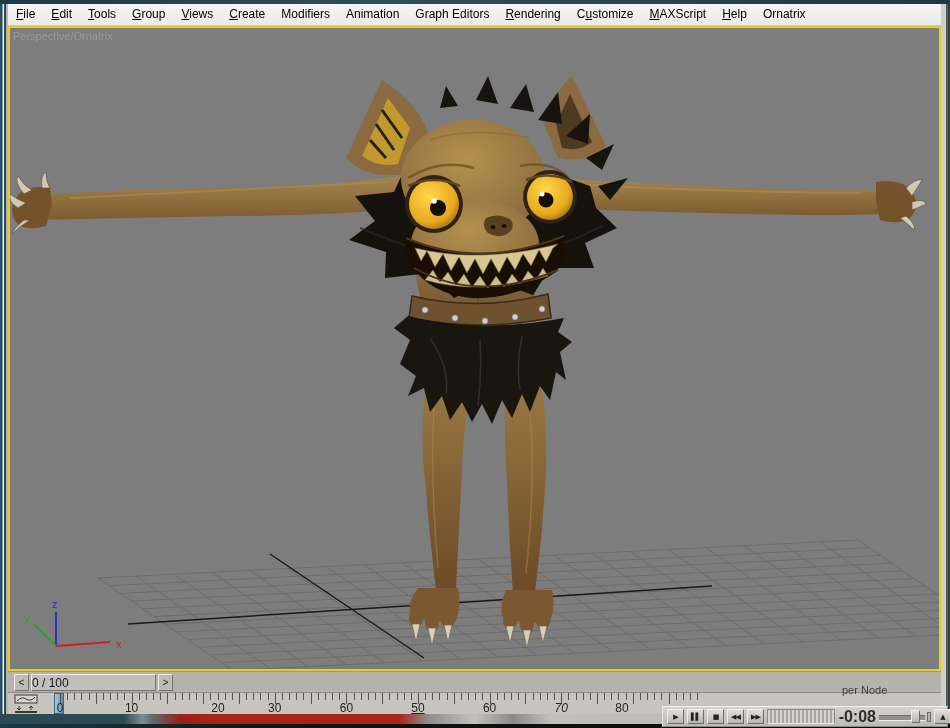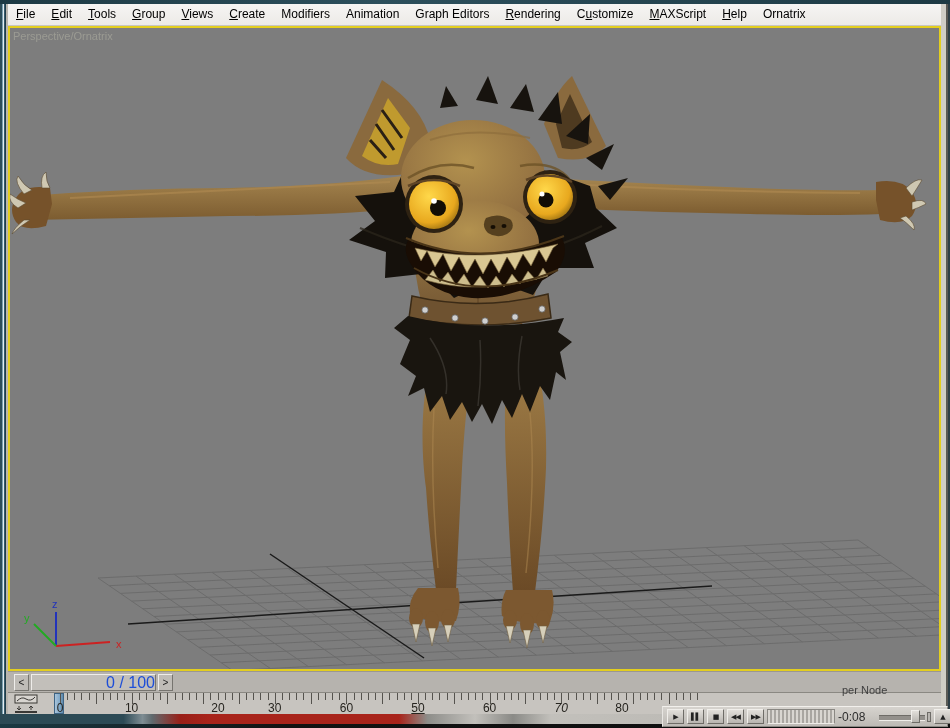--- a/index.html
+++ b/index.html
@@ -28,21 +28,21 @@
   #scene{position:absolute;left:0;top:0;}
 
   
   #trackrow{position:absolute;left:8px;top:671px;width:933px;height:21px;
     background:#b6b3ae;border-top:1px solid #9a9792;}
   .tb-btn{position:absolute;top:2px;width:15px;height:17px;background:#bfbcb7;
     border:1px solid;border-color:#efedea #76746f #76746f #efedea;
     font-size:10px;color:#222;text-align:center;line-height:15px;padding:0;}
   #frame-display{position:absolute;left:23px;top:2px;width:125px;height:17px;background:#c2bfba;
     border:1px solid;border-color:#efedea #76746f #76746f #efedea;
-    font-size:16px;color:#1d4ed8;text-align:right;line-height:16px;padding:0;
+    font-size:12px;color:#0f172a;text-align:left;line-height:16px;padding:0;
     font-family:"Liberation Sans",sans-serif;}
 
   
   #rulerrow{position:absolute;left:8px;top:692px;width:933px;height:22px;
     background:#c7c4bf;border-top:1px solid #8a8882;}
   #mini-curve-btn{position:absolute;left:4px;top:1px;width:28px;height:20px;background:transparent;border:none;padding:0;}
   #time-ruler{position:absolute;left:0;top:0;width:933px;height:22px;overflow:hidden;}
   .tick{position:absolute;top:0;width:1px;height:7px;background:#55534e;}
   .tick.major{height:11px;}
   .tick-label{position:absolute;top:8px;width:30px;margin-left:-15px;text-align:center;
@@ -62,21 +62,21 @@
     background:linear-gradient(#d6d3ce,#bdbab5);border:1px solid #8a8883;
     border-top-color:#f2f0ec;border-left-color:#e8e6e2;box-sizing:border-box;
     display:flex;align-items:center;gap:3px;padding:0 4px;}
   .mbtn{flex:0 0 auto;width:17px;height:15px;background:linear-gradient(#e2dfda,#b8b5b0);
     border:1px solid;border-color:#f0eeea #6e6c67 #6e6c67 #f0eeea;
     font-family:"DejaVu Sans",sans-serif;font-size:7px;line-height:12px;color:#222;
     text-align:center;padding:0;letter-spacing:-1px;overflow:hidden;}
   #ribbed{flex:0 0 auto;width:66px;height:13px;
     background:repeating-linear-gradient(90deg,#d9d6d1 0 2px,#a9a6a1 2px 4px);
     border:1px solid #8a8883;border-bottom-color:#efede9;}
-  #time-display{flex:0 0 auto;width:38px;font-size:12px;font-weight:normal;color:#2e2e2e;text-align:left;}
+  #time-display{flex:0 0 auto;width:38px;font-size:16px;font-weight:bold;color:#2e2e2e;text-align:right;}
   #vol{flex:0 0 auto;position:relative;width:52px;height:13px;}
   #vol-groove{position:absolute;left:0;top:5px;width:46px;height:4px;background:#93908b;
     border-top:1px solid #6e6c67;border-bottom:1px solid #efede9;}
   #vol-handle{position:absolute;left:32px;top:0;width:9px;height:13px;
     background:linear-gradient(#e2dfda,#b8b5b0);border:1px solid;
     border-color:#f0eeea #6e6c67 #6e6c67 #f0eeea;box-sizing:border-box;}
   #vol-end{position:absolute;right:0;top:2px;width:4px;height:10px;
     background:#b8b5b0;border:1px solid #6e6c67;box-sizing:border-box;}
 
   

